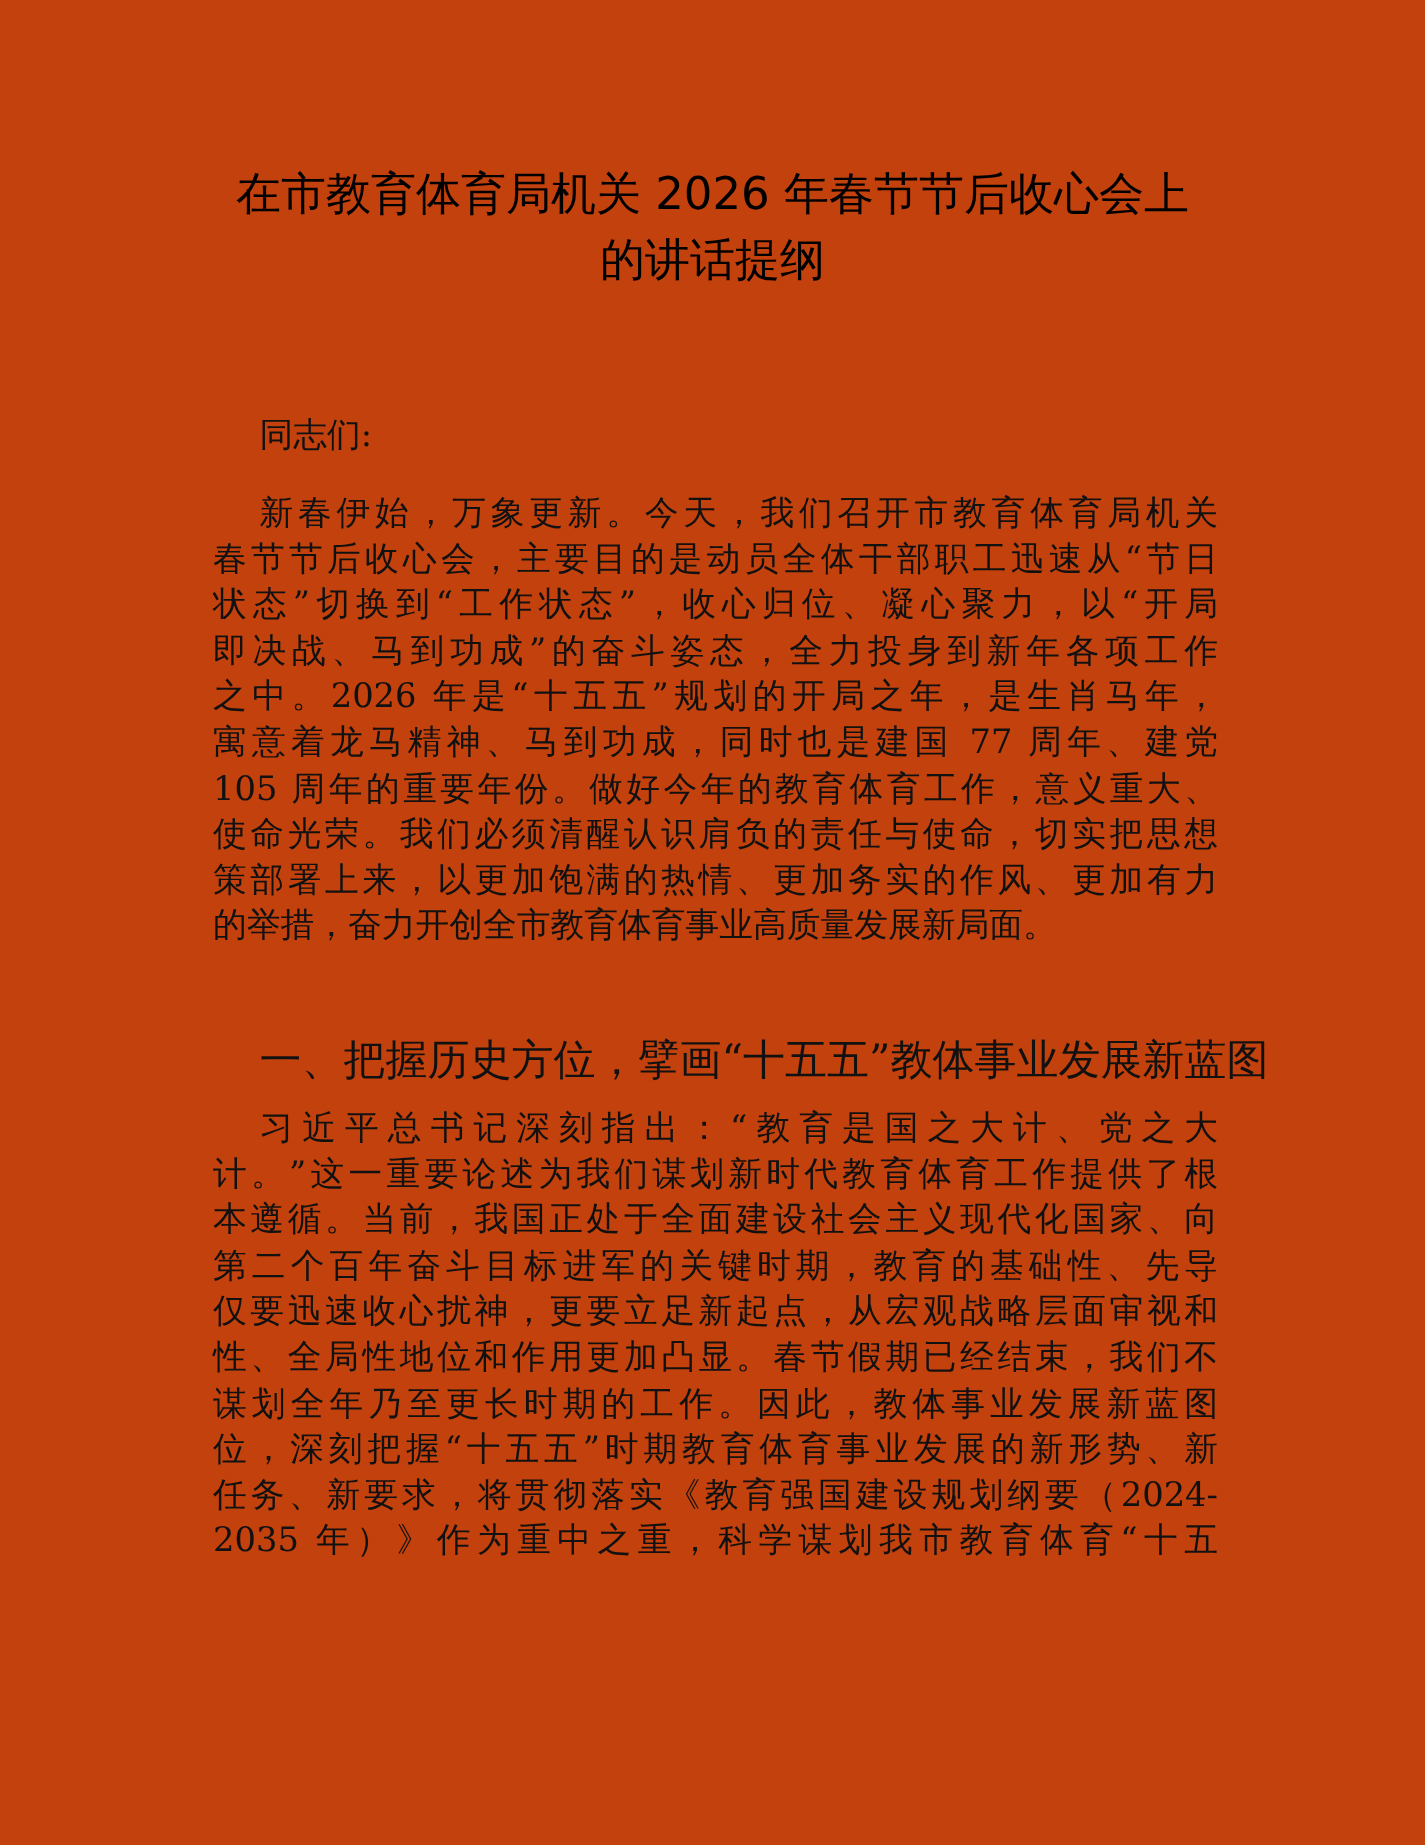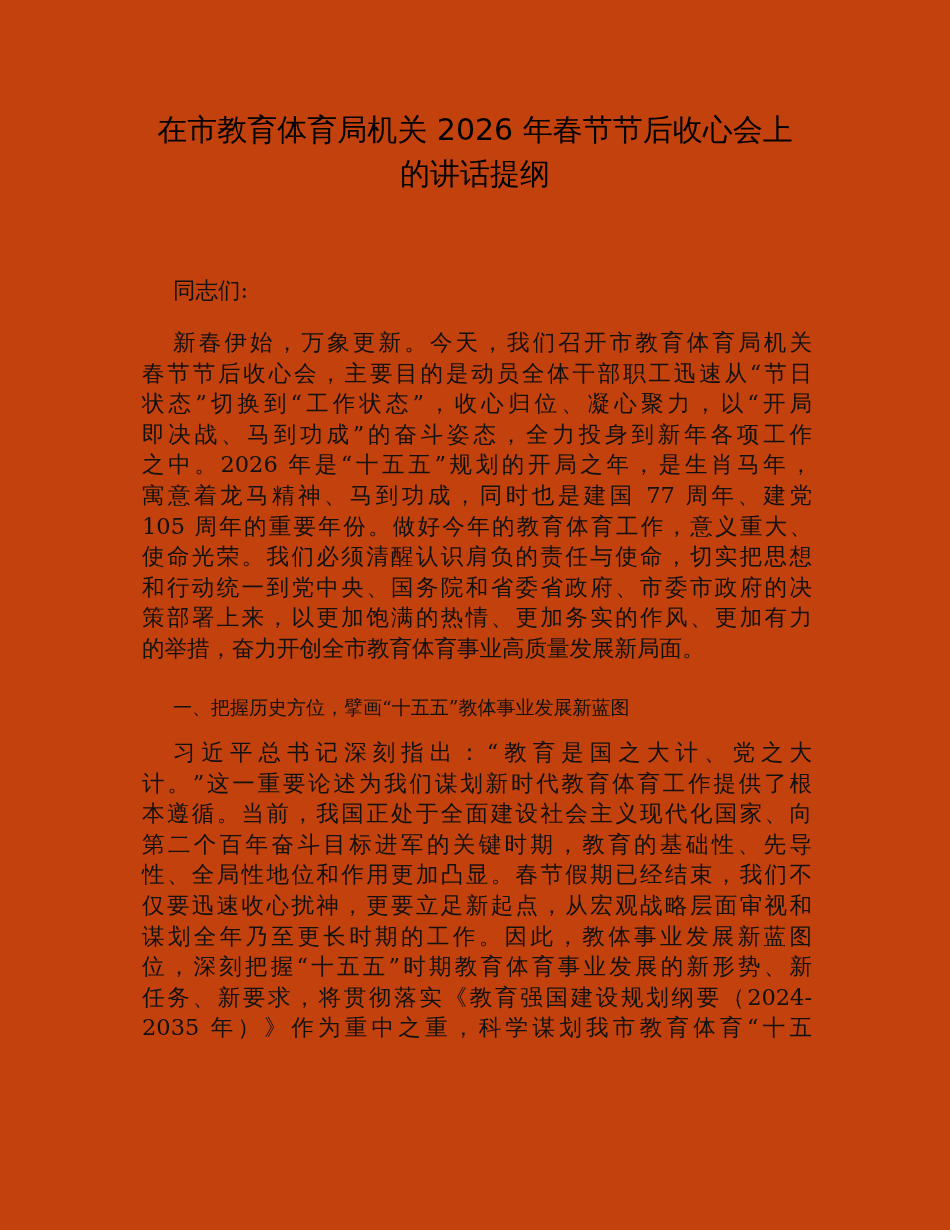--- a/index.html
+++ b/index.html
@@ -60,21 +60,21 @@
       left: 173px;
       top: 275px;
       font-size: 22.5px;
       line-height: 30px;
       white-space: nowrap;
     }
     .heading {
       position: absolute;
       left: 173px;
       top: 692px;
-      font-size: 19px;
+      font-size: 28px;
       line-height: 30px;
       white-space: nowrap;
     }
     #para1 { top: 327px; }
     #para2 { top: 713px; }
   </style>
 </head>
 <body>
 
 <div class="page">
@@ -88,33 +88,32 @@
 
   <div class="body-text" id="para1">
     <span class="line indent">新春伊始，万象更新。今天，我们召开市教育体育局机关</span>
     <span class="line">春节节后收心会，主要目的是动员全体干部职工迅速从“节日</span>
     <span class="line">状态”切换到“工作状态”，收心归位、凝心聚力，以“开局</span>
     <span class="line">即决战、马到功成”的奋斗姿态，全力投身到新年各项工作</span>
     <span class="line">之中。2026 年是“十五五”规划的开局之年，是生肖马年，</span>
     <span class="line">寓意着龙马精神、马到功成，同时也是建国 77 周年、建党</span>
     <span class="line">105 周年的重要年份。做好今年的教育体育工作，意义重大、</span>
     <span class="line">使命光荣。我们必须清醒认识肩负的责任与使命，切实把思想</span>
-    <span class="line">和行动统一到党中央、国务院和省委省政府、市委市政府的决</span>
     <span class="line">策部署上来，以更加饱满的热情、更加务实的作风、更加有力</span>
     <span class="line last">的举措，奋力开创全市教育体育事业高质量发展新局面。</span>
   </div>
 
   <div class="heading">一、把握历史方位，擘画“十五五”教体事业发展新蓝图</div>
 
   <div class="body-text" id="para2" style="top:737px;">
     <span class="line indent">习近平总书记深刻指出：“教育是国之大计、党之大</span>
     <span class="line">计。”这一重要论述为我们谋划新时代教育体育工作提供了根</span>
     <span class="line">本遵循。当前，我国正处于全面建设社会主义现代化国家、向</span>
     <span class="line">第二个百年奋斗目标进军的关键时期，教育的基础性、先导</span>
+    <span class="line">仅要迅速收心扰神，更要立足新起点，从宏观战略层面审视和</span>
     <span class="line">性、全局性地位和作用更加凸显。春节假期已经结束，我们不</span>
-    <span class="line">仅要迅速收心扰神，更要立足新起点，从宏观战略层面审视和</span>
     <span class="line">谋划全年乃至更长时期的工作。因此，教体事业发展新蓝图</span>
     <span class="line">位，深刻把握“十五五”时期教育体育事业发展的新形势、新</span>
     <span class="line">任务、新要求，将贯彻落实《教育强国建设规划纲要（2024-</span>
     <span class="line">2035 年）》作为重中之重，科学谋划我市教育体育“十五</span>
   </div>
 
 </div>
 
 </body></html>

